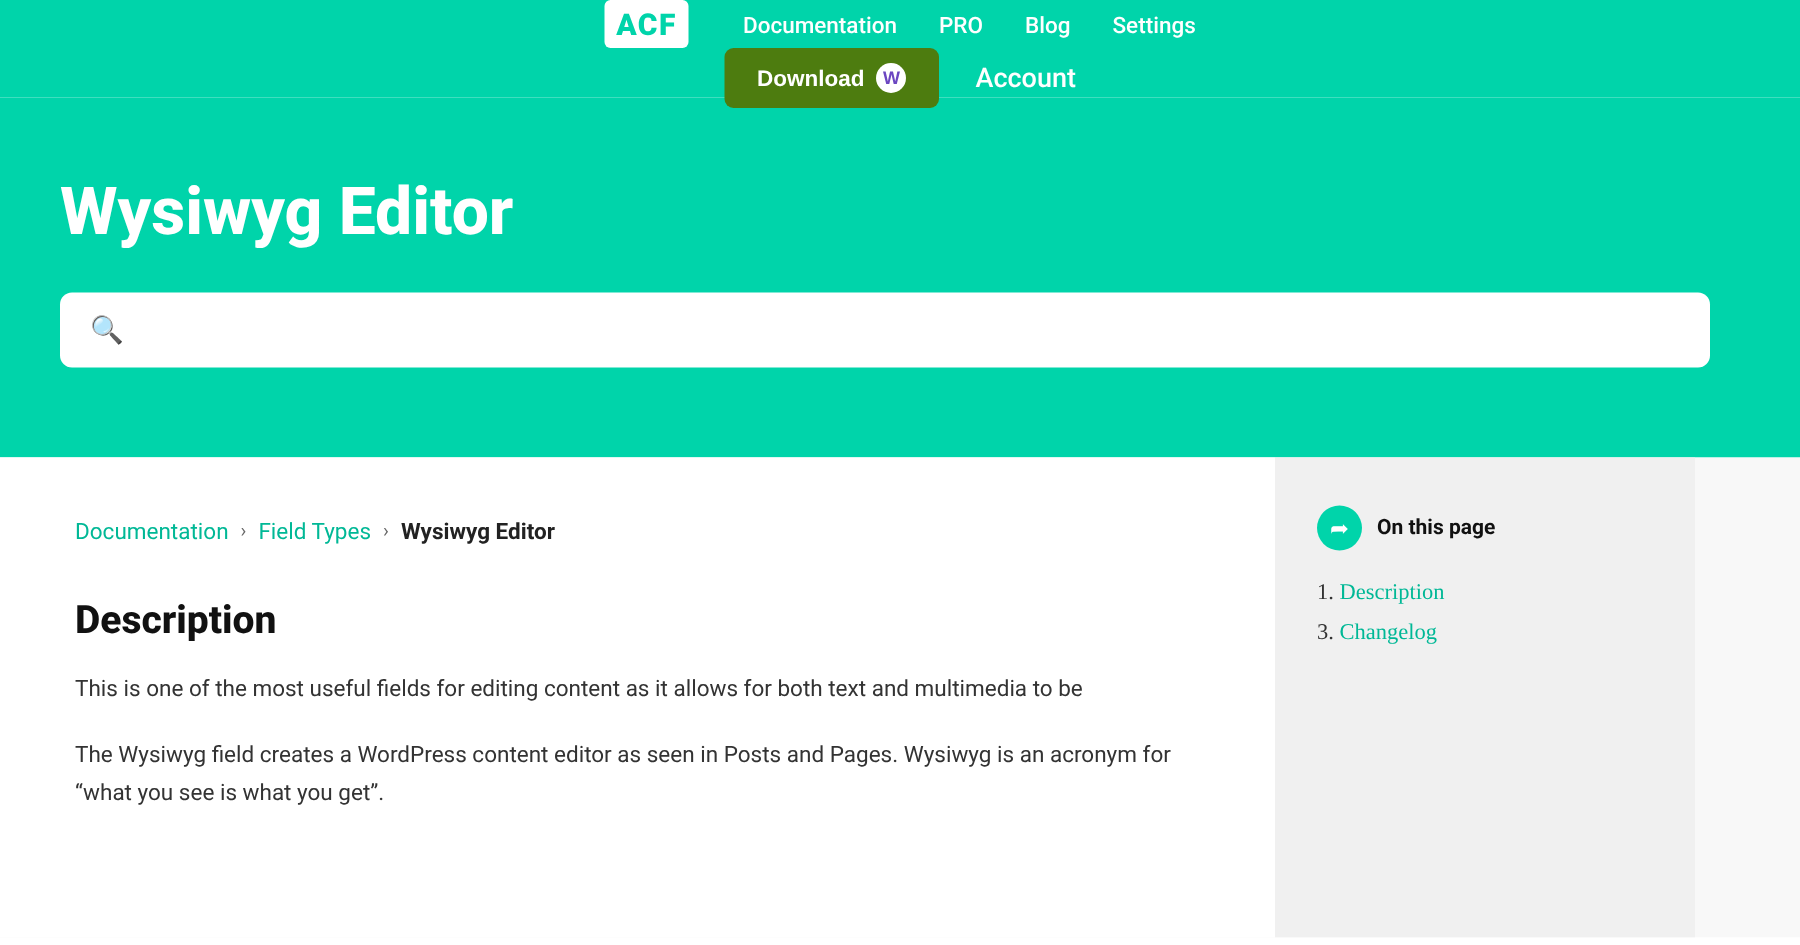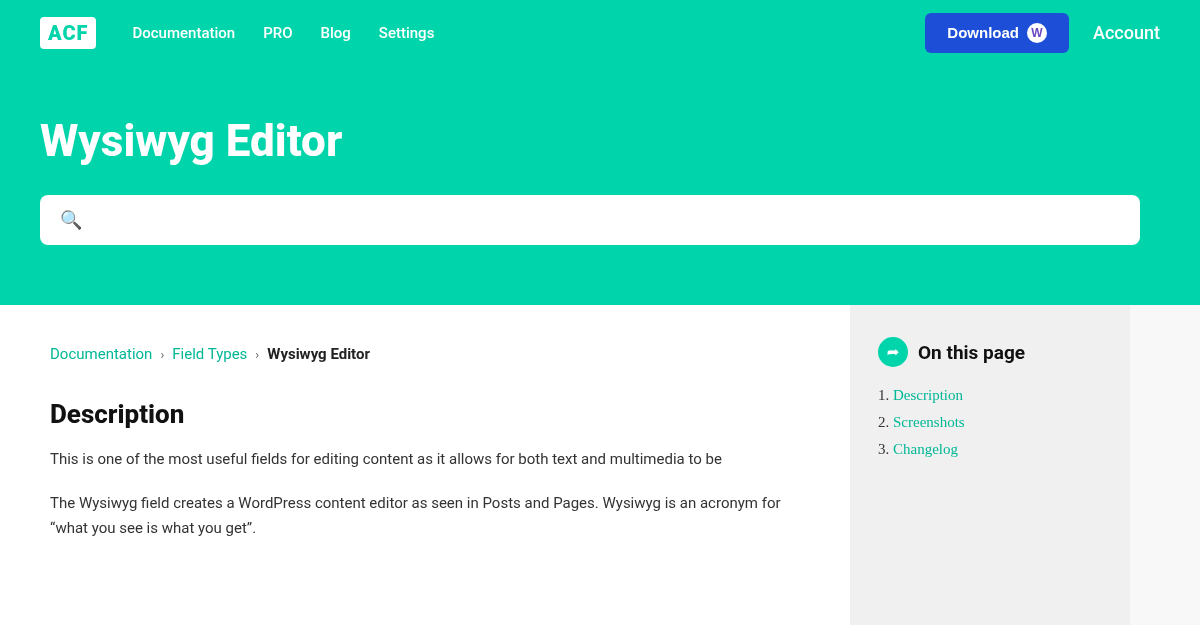--- a/index.html
+++ b/index.html
@@ -6,20 +6,21 @@
     body { font-family: -apple-system, BlinkMacSystemFont, 'Segoe UI', Roboto, sans-serif; background: #fff; }
 
     
     .header {
       background: #00d4aa;
       padding: 0 40px;
       height: 65px;
       display: flex;
       align-items: center;
       justify-content: space-between;
+      flex-direction: column;
     }
     .header-left {
       display: flex;
       align-items: center;
       gap: 36px;
     }
     .logo {
       background: white;
       color: #00d4aa;
       font-weight: 900;
@@ -38,21 +39,21 @@
       text-decoration: none;
       font-size: 15px;
       font-weight: 500;
     }
     .header-right {
       display: flex;
       align-items: center;
       gap: 24px;
     }
     .download-btn {
-      background: #1d4ed8;
+      background: #4d7c0f;
       color: white;
       border: none;
       padding: 10px 22px;
       border-radius: 6px;
       font-size: 15px;
       font-weight: 600;
       cursor: pointer;
       display: flex;
       align-items: center;
       gap: 8px;
@@ -174,21 +175,21 @@
       height: 30px;
       background: #00d4aa;
       border-radius: 50%;
       display: flex;
       align-items: center;
       justify-content: center;
       color: white;
       font-size: 15px;
     }
     .on-this-page-header span {
-      font-size: 19px;
+      font-size: 14px;
       font-weight: 700;
       color: #111;
     }
     .on-this-page-list {
       list-style: none;
       padding: 0;
       font-family: Liberation Serif, serif;
     }
     .on-this-page-list li {
       margin-bottom: 10px;
@@ -258,20 +259,17 @@
   <aside class="sidebar">
     <div class="on-this-page-header">
       <div class="on-this-page-icon">➦</div>
       <span>On this page</span>
     </div>
     <ol class="on-this-page-list">
       <li>
         <span>1. </span><a href="#">Description</a>
       </li>
       <li>
-        <span>2. </span><a href="#">Screenshots</a>
-      </li>
-      <li>
         <span>3. </span><a href="#">Changelog</a>
       </li>
     </ol>
   </aside>
 </div>
 
 </body></html>

